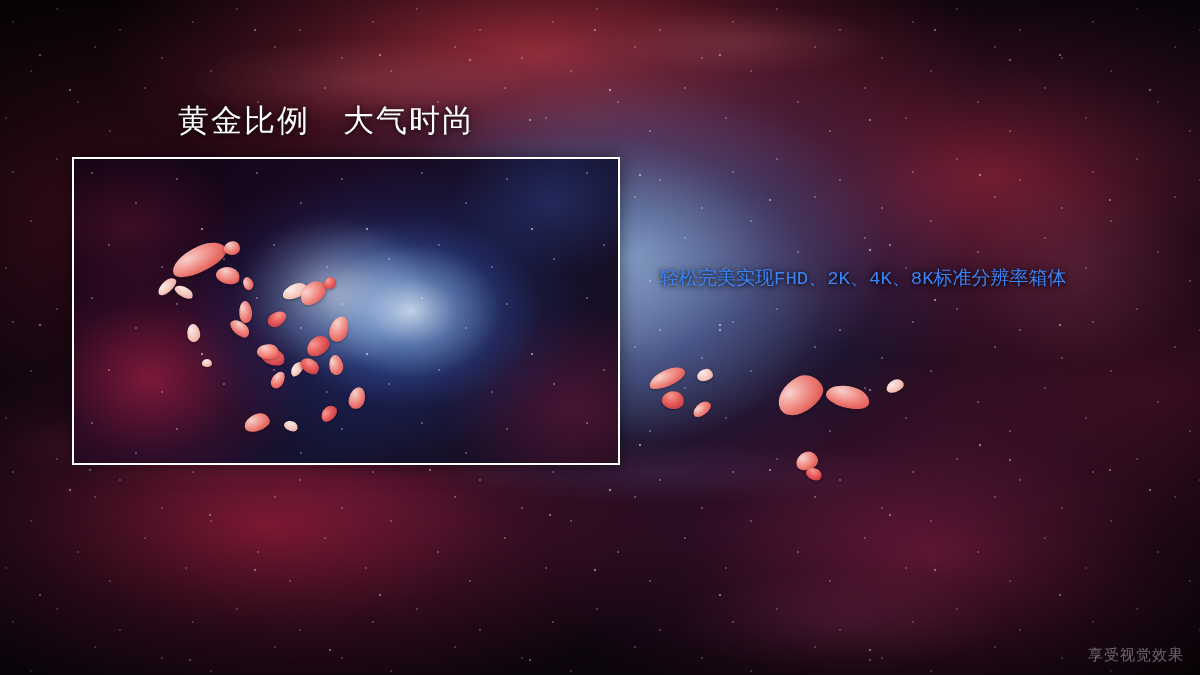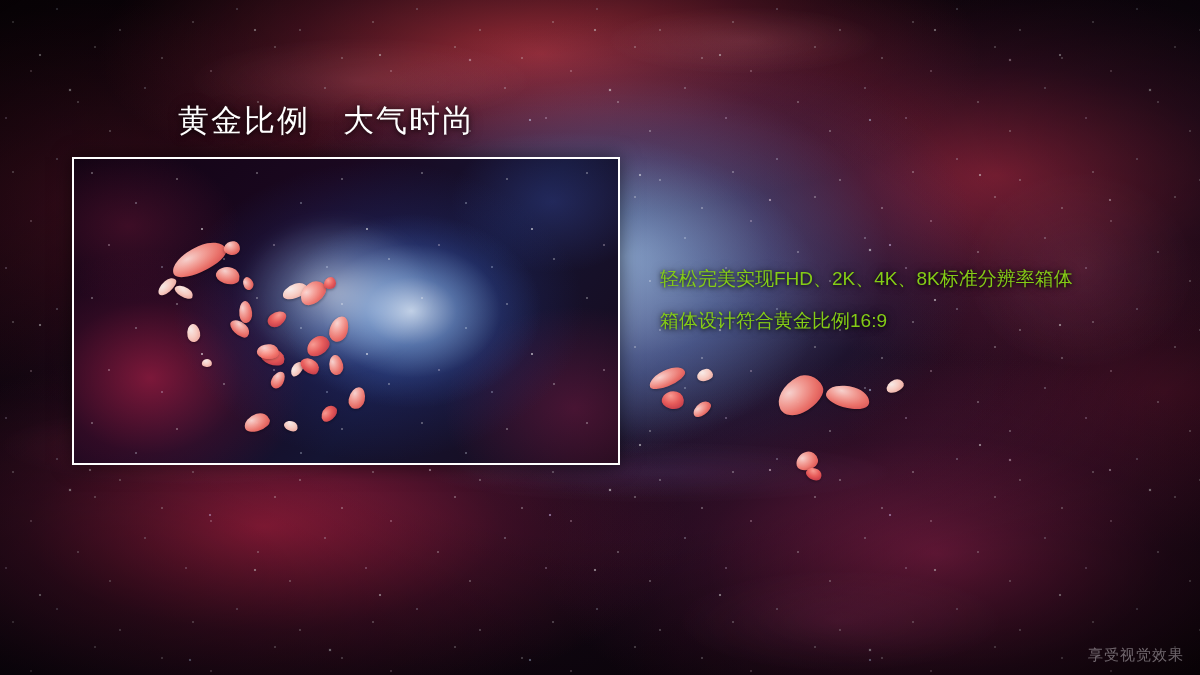--- a/index.html
+++ b/index.html
@@ -5,21 +5,21 @@
   html, body {
     margin: 0;
     padding: 0;
     background: #000;
   }
   #slide {
     position: relative;
     width: 1200px;
     height: 675px;
     overflow: hidden;
-    font-family: Liberation Sans, sans-serif;
+    font-family: Liberation Mono, monospace;
     background-color: #140610;
   }
 
   
   .nebula-layer {
     position: absolute;
     inset: 0;
     pointer-events: none;
   }
   #bg-base {
@@ -174,21 +174,21 @@
   }
 
   
   #body-text {
     position: absolute;
     left: 660px;
     top: 258px;
     width: 500px;
   }
   #body-text .line {
-    color: #84cc16;
+    color: #3b82f6;
     font-size: 19px;
     line-height: 42px;
     white-space: pre;
     text-shadow: 0 1px 4px rgba(0,0,0,0.80), 0 0 10px rgba(0,0,0,0.55);
   }
 
   
   #watermark {
     position: absolute;
     right: 16px;
@@ -252,18 +252,17 @@
   <div class="petal pale" style="left:697px; top:369px; width:16px; height:12px; transform:rotate(-8deg);"></div>
   <div class="petal" style="left:692px; top:403px; width:20px; height:12px; transform:rotate(-34deg);"></div>
   <div class="petal" style="left:776px; top:378px; width:48px; height:34px; transform:rotate(-28deg); border-radius:62% 38% 60% 40% / 60% 58% 42% 40%;"></div>
   <div class="petal" style="left:826px; top:386px; width:44px; height:22px; transform:rotate(16deg);"></div>
   <div class="petal" style="left:796px; top:452px; width:22px; height:18px; transform:rotate(-12deg);"></div>
   <div class="petal deep" style="left:806px; top:468px; width:16px; height:12px; transform:rotate(30deg);"></div>
   <div class="petal pale" style="left:886px; top:380px; width:18px; height:12px; transform:rotate(-20deg);"></div>
 
   <div id="body-text">
     <div class="line">轻松完美实现FHD、2K、4K、8K标准分辨率箱体</div>
-    <div class="line">箱体设计符合黄金比例16:9</div>
   </div>
 
   <div id="watermark">享受视觉效果</div>
 
 </div>
 
 </body></html>

